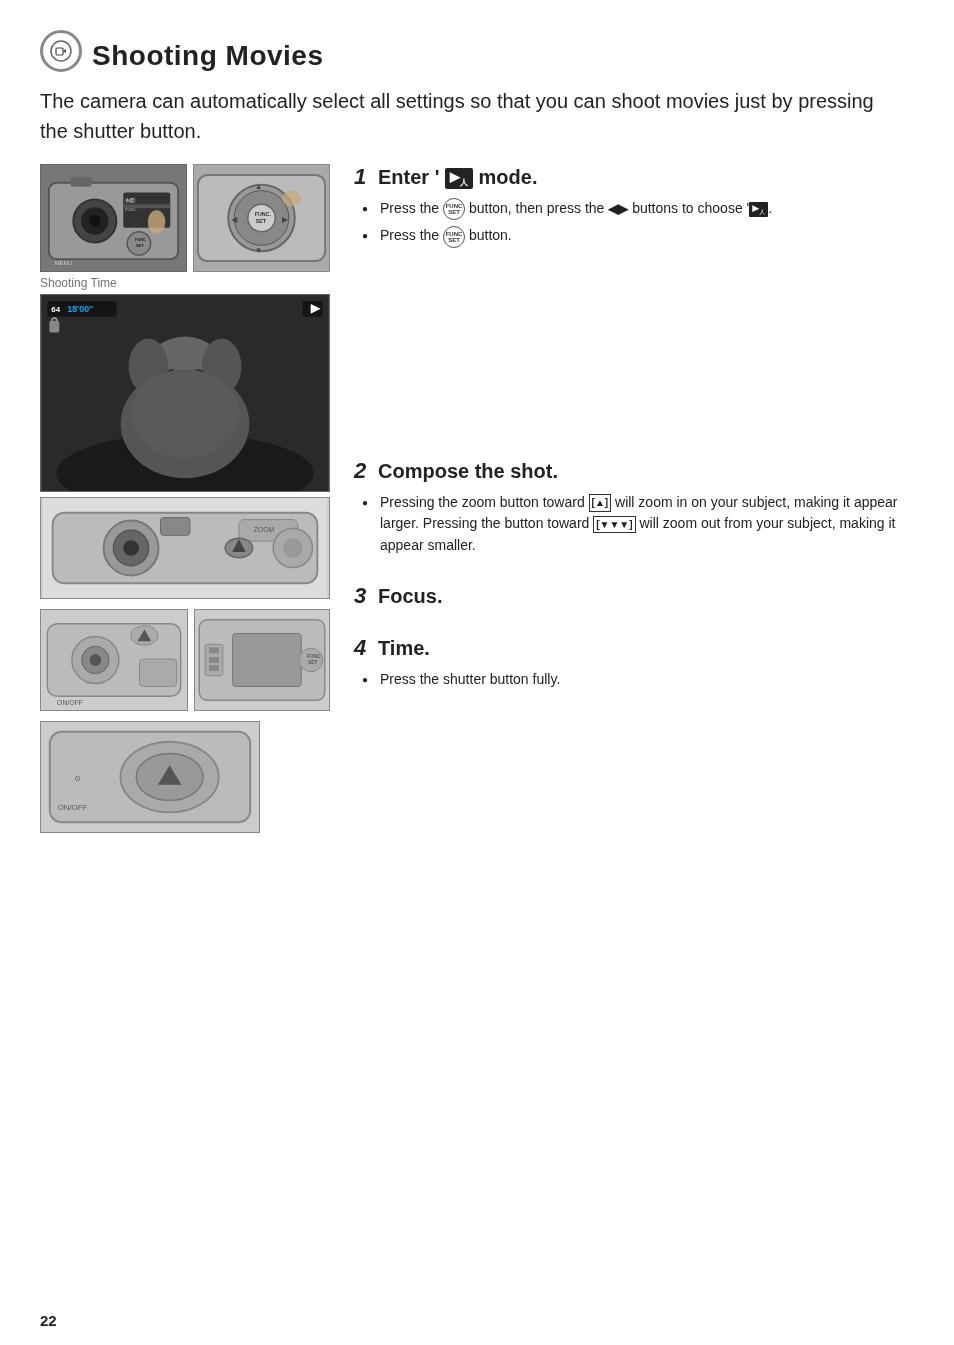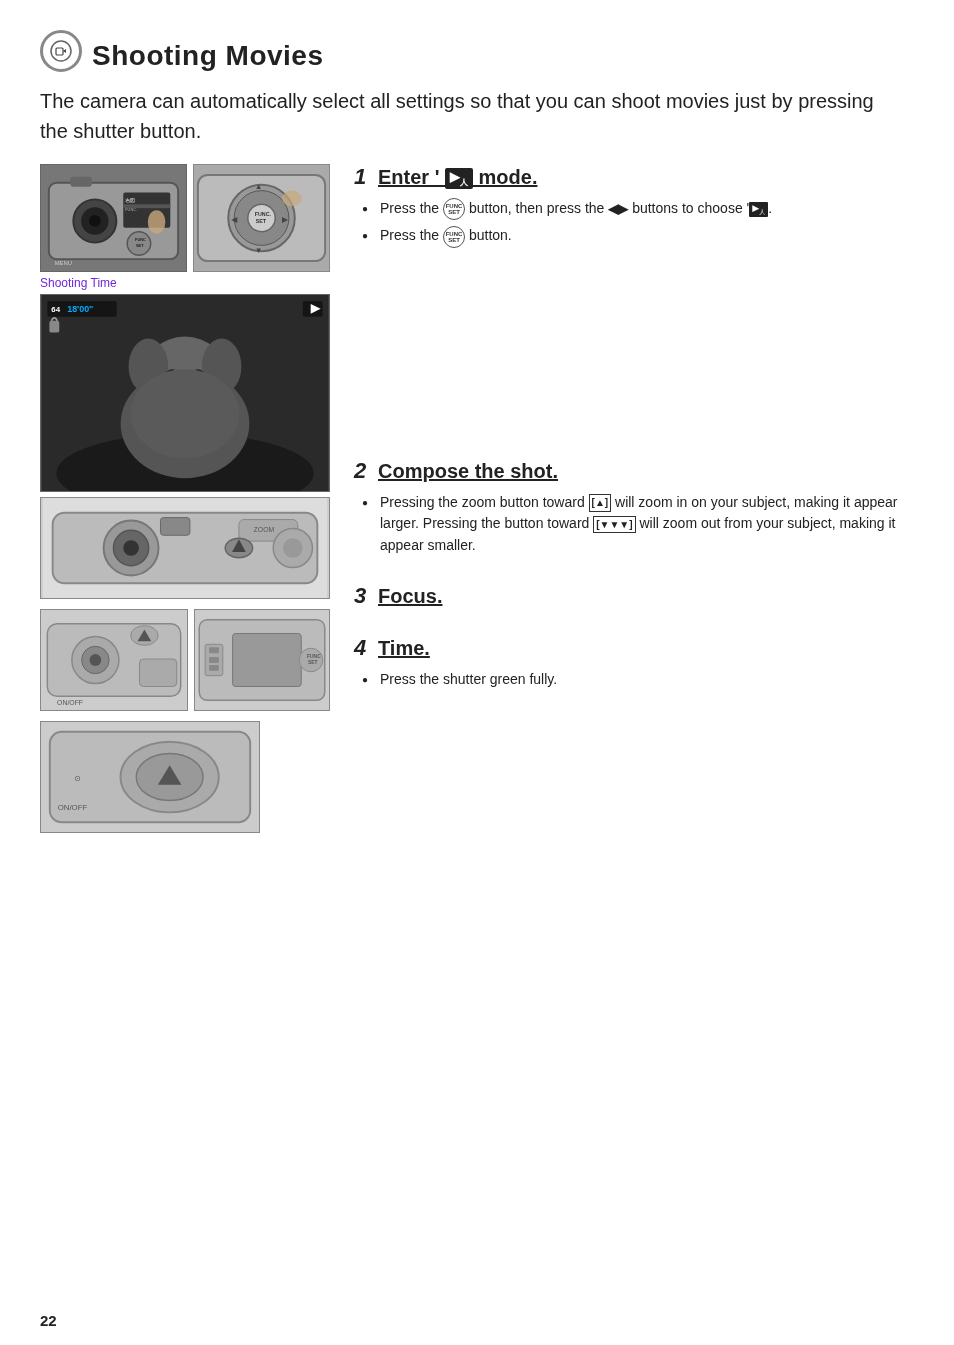--- a/index.html
+++ b/index.html
@@ -87,21 +87,21 @@
       border: 1px solid #888;
       display: flex;
       align-items: center;
       justify-content: center;
       position: relative;
       overflow: hidden;
     }
 
     .shooting-time-label {
       font-size: 12px;
-      color: #6d28d9;
+      color: #737373;
       margin-bottom: 4px;
       margin-top: 4px;
     }
 
     .img-dog {
       width: 290px;
       height: 198px;
       background: #555;
       border: 1px solid #666;
       margin-bottom: 5px;
@@ -170,21 +170,20 @@
       font-weight: 900;
       font-style: italic;
       color: #222;
       min-width: 18px;
     }
 
     .step-title {
       font-size: 20px;
       font-weight: 900;
       font-family: Arial Black, Arial, sans-serif;
-      text-decoration: underline;
     }
 
     .step-bullets {
       list-style: none;
       padding-left: 8px;
     }
 
     .step-bullets li {
       font-size: 14px;
       line-height: 1.55;
@@ -488,21 +487,21 @@
       </div>
     </div>
 
     <div class="step">
       <div class="step-header">
         <span class="step-number">4</span>
         <h2 class="step-title">Time.</h2>
       </div>
       <ul class="step-bullets">
         <li class="bullet">
-          Press the shutter green fully.
+          Press the shutter button fully.
         </li>
       </ul>
     </div>
 
   </div>
 
 </div>
 
 <div class="page-number">22</div>
 

